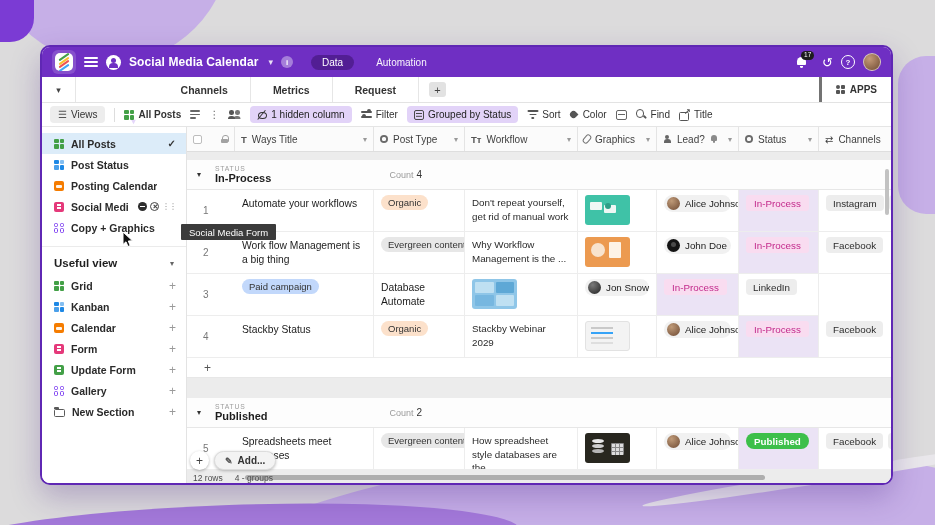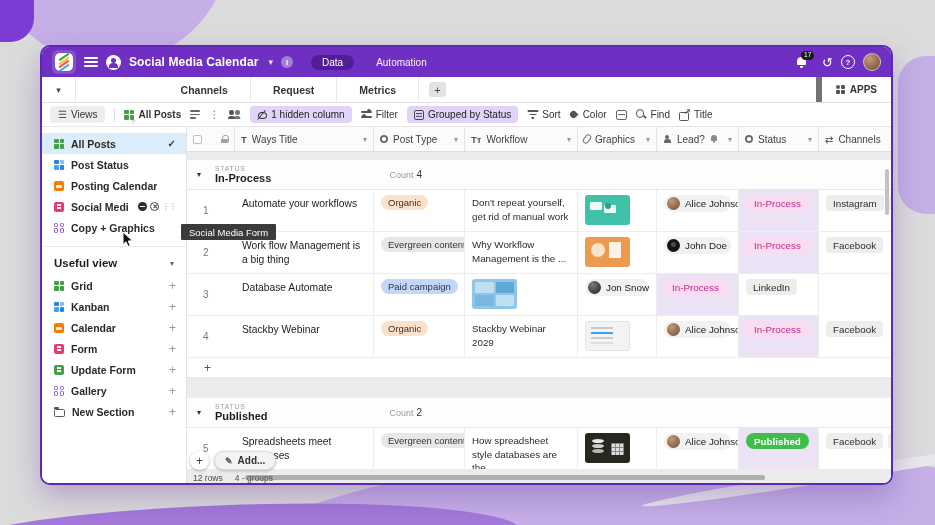--- a/index.html
+++ b/index.html
@@ -48,21 +48,21 @@
   .help { width:14px; height:14px; border:1.4px solid #fff; border-radius:50%; font-size:8px; font-weight:bold; display:flex; align-items:center; justify-content:center; }
   .avatar-top { width:18px; height:18px; border-radius:50%; background:radial-gradient(circle at 35% 30%, #c59a77, #6e4a33); border:1px solid rgba(255,255,255,.6); }
 
   
   .tabrow { height:26px; background:#fff; border-bottom:1px solid #e3e3e3; display:flex; align-items:stretch; flex:none; }
   .tab-chevbox { width:34px; border-right:1px solid #e6e6e6; display:flex; align-items:center; justify-content:center; font-size:9px; color:#444; }
   .tab { display:flex; align-items:center; gap:5px; padding:0 22px; border-right:1px solid #e6e6e6; font-size:10.5px; font-weight:bold; color:#333; }
   .tab.active { background:#6f2fc3; color:#fff;margin-top:44px; }
   .tab.active .tchev { color:#e4d6fa; font-size:8px; }
   .tab-add { width:17px; height:15px; background:#e2e2e2; border-radius:3px; margin:auto 0 auto 10px; display:flex; align-items:center; justify-content:center; font-size:11px; color:#444; }
-  .apps-btn { margin-left:auto; border-left:6px solid #737373; display:flex; align-items:center; gap:5px; padding:0 14px; font-size:10px; font-weight:bold; color:#333; }
+  .apps-btn { margin-left:auto; border-left:3px solid #737373; display:flex; align-items:center; gap:5px; padding:0 14px; font-size:10px; font-weight:bold; color:#333; }
   .apps-ic { width:9px; height:9px; display:grid; grid-template-columns:1fr 1fr; grid-template-rows:1fr 1fr; gap:1px; }
   .apps-ic i { background:#555; border-radius:1px; }
   .apps-ic i:nth-child(1){ border-radius:50%; }
 
   
   .toolbar { height:24px; border-bottom:1px solid #e5e5e5; display:flex; align-items:center; gap:9px; padding:0 8px; font-size:10px; color:#333; flex:none; white-space:nowrap; }
   .tool { display:flex; align-items:center; gap:4px; }
   .views-chip { background:#ededed; border-radius:4px; padding:3px 8px; }
   .tb-div { width:1px; height:14px; background:#ddd; }
   .purple-pill { background:#e2d3f8; border-radius:4px; padding:3px 7px; color:#232323; }
@@ -257,24 +257,24 @@
     <span class="tab-chevbox">▾</span>
     <span id="tabs-list" style="display:flex;align-items:stretch;">
         <div class="tab active">
           <span>Posts</span>
           <span class="tchev">▾</span>
         </div>
         <div class="tab">
           <span>Channels</span>
         </div>
         <div class="tab">
+          <span>Metrics</span>
+        </div>
+        <div class="tab">
           <span>Request</span>
-        </div>
-        <div class="tab">
-          <span>Metrics</span>
         </div>
       </span>
     <span class="tab-add">+</span>
     <span class="apps-btn">
       <span class="apps-ic">
           <i></i>
           <i></i>
           <i></i>
           <i></i>
         </span>
@@ -525,40 +525,40 @@
               </div>
               <div class="td"><span class="lead-pill">
                   <span class="av av-b"></span>
                   <span>John Doe</span>
                 </span></div>
               <div class="td td-status"><span class="status-pill" style="background: rgb(249, 220, 240); color: rgb(195, 42, 139);">In-Process</span></div>
               <div class="td td-channels"><span class="chan-pill">Facebook</span></div>
             </div>
             <div class="trow">
               <div class="td td-num">3</div>
+              <div class="td"><span class="pill" style="background: rgb(194, 216, 251);">Paid campaign</span></div>
               <div class="td td-title">Database Automate</div>
-              <div class="td"><span class="pill" style="background: rgb(194, 216, 251);">Paid campaign</span></div>
               <div class="td">
                 <div class="thumb thumb-bluegrid">
                   <i></i>
                   <i></i>
                   <i></i>
                   <i></i>
                 </div>
               </div>
               <div class="td"><span class="lead-pill">
                   <span class="av av-c"></span>
                   <span>Jon Snow</span>
                 </span></div>
               <div class="td td-status"><span class="status-pill" style="background: rgb(249, 220, 240); color: rgb(195, 42, 139);">In-Process</span></div>
               <div class="td td-channels"><span class="chan-pill">LinkedIn</span></div>
             </div>
             <div class="trow">
               <div class="td td-num">4</div>
-              <div class="td td-title">Stackby Webinar</div>
+              <div class="td td-title">Stackby Status</div>
               <div class="td"><span class="pill" style="background: rgb(252, 225, 203);">Organic</span></div>
               <div class="td td-concept">Stackby Webinar 2029</div>
               <div class="td">
                 <div class="thumb thumb-doc"></div>
               </div>
               <div class="td"><span class="lead-pill">
                   <span class="av av-a"></span>
                   <span>Alice Johnson</span>
                 </span></div>
               <div class="td td-status"><span class="status-pill" style="background: rgb(249, 220, 240); color: rgb(195, 42, 139);">In-Process</span></div>

